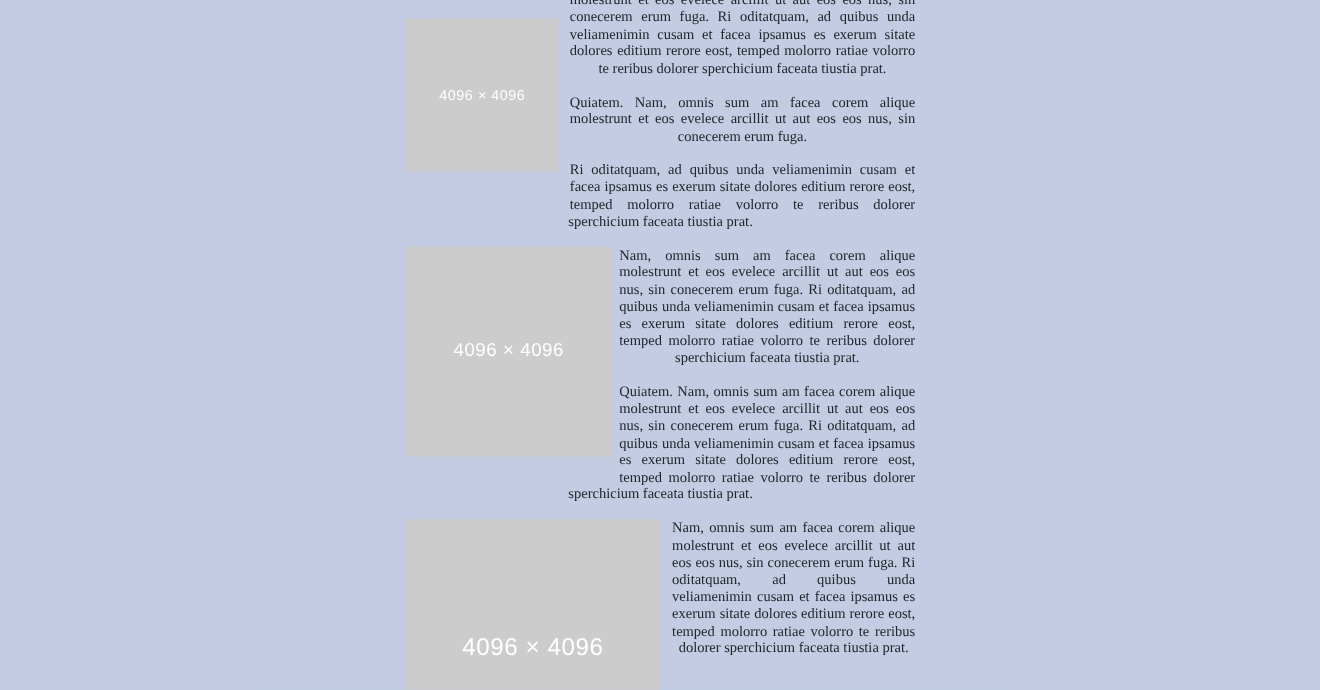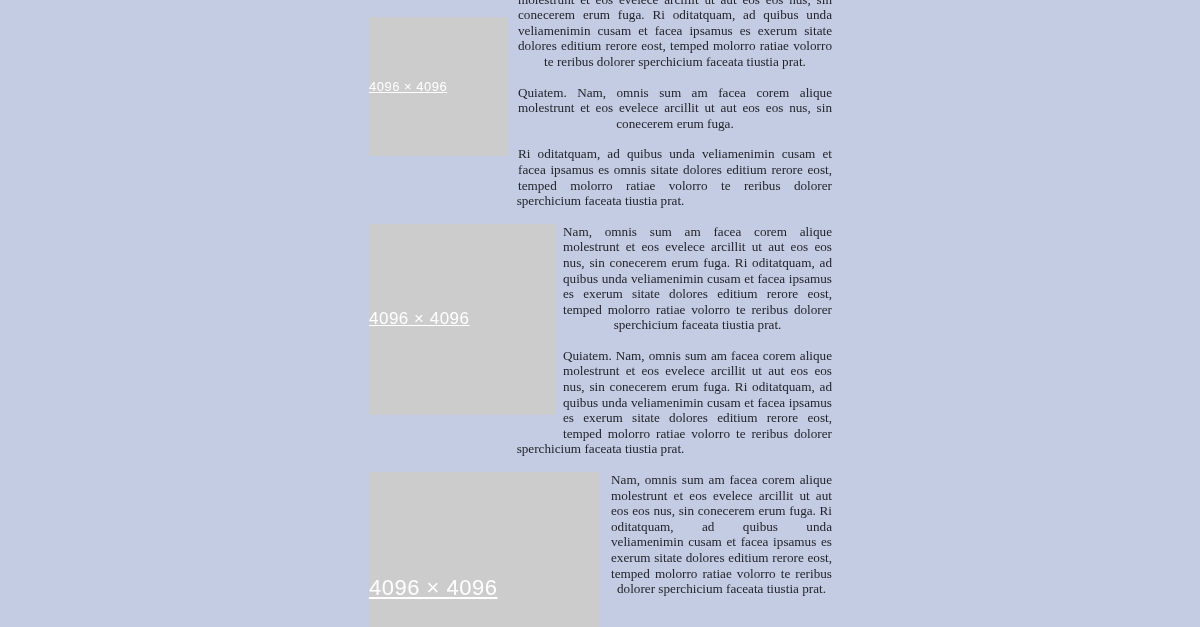--- a/index.html
+++ b/index.html
@@ -45,26 +45,25 @@
   
   .imgbox {
     background: #cccccc;
     float: left;
     clear: left;
     color: #ffffff;
     font-family: "Liberation Sans", sans-serif;
     font-weight: 300;
     display: flex;
     align-items: center;
-    justify-content: flex-start;
+    justify-content: center;
     text-align: center;
     text-align-last: center;
     user-select: none;
     letter-spacing: 0.5px;
-    text-decoration: underline;
   }
 
   .imgbox-1 {
     width: 139px;
     height: 139px;
     margin: 41px 10px 22px 0;
     font-size: 13px;
   }
 
   .imgbox-2 {
@@ -92,21 +91,21 @@
 <div id="page">
 
   <div class="article">
 
     <div class="imgbox imgbox-1">
       <span class="imgbox-label">4096 × 4096</span>
     </div>
 
     <p>Quiatem. Nam, omnis sum am facea corem alique molestrunt et eos evelece arcillit ut aut eos eos nus, sin conecerem erum fuga. Ri oditatquam, ad quibus unda veliamenimin cusam et facea ipsamus es exerum sitate dolores editium rerore eost, temped molorro ratiae volorro te reribus dolorer sperchicium faceata tiustia prat.</p>
     <p>Quiatem. Nam, omnis sum am facea corem alique molestrunt et eos evelece arcillit ut aut eos eos nus, sin conecerem erum fuga.</p>
-    <p>Ri oditatquam, ad quibus unda veliamenimin cusam et facea ipsamus es omnis sitate dolores editium rerore eost, temped molorro ratiae volorro te reribus dolorer sperchicium faceata tiustia prat.</p>
+    <p>Ri oditatquam, ad quibus unda veliamenimin cusam et facea ipsamus es exerum sitate dolores editium rerore eost, temped molorro ratiae volorro te reribus dolorer sperchicium faceata tiustia prat.</p>
 
     <div class="imgbox imgbox-2">
       <span class="imgbox-label">4096 × 4096</span>
     </div>
 
     <p>Nam, omnis sum am facea corem alique molestrunt et eos evelece arcillit ut aut eos eos nus, sin conecerem erum fuga. Ri oditatquam, ad quibus unda veliamenimin cusam et facea ipsamus es exerum sitate dolores editium rerore eost, temped molorro ratiae volorro te reribus dolorer sperchicium faceata tiustia prat.</p>
     <p>Quiatem. Nam, omnis sum am facea corem alique molestrunt et eos evelece arcillit ut aut eos eos nus, sin conecerem erum fuga. Ri oditatquam, ad quibus unda veliamenimin cusam et facea ipsamus es exerum sitate dolores editium rerore eost, temped molorro ratiae volorro te reribus dolorer sperchicium faceata tiustia prat.</p>
 
     <div class="imgbox imgbox-3">
       <span class="imgbox-label">4096 × 4096</span>

